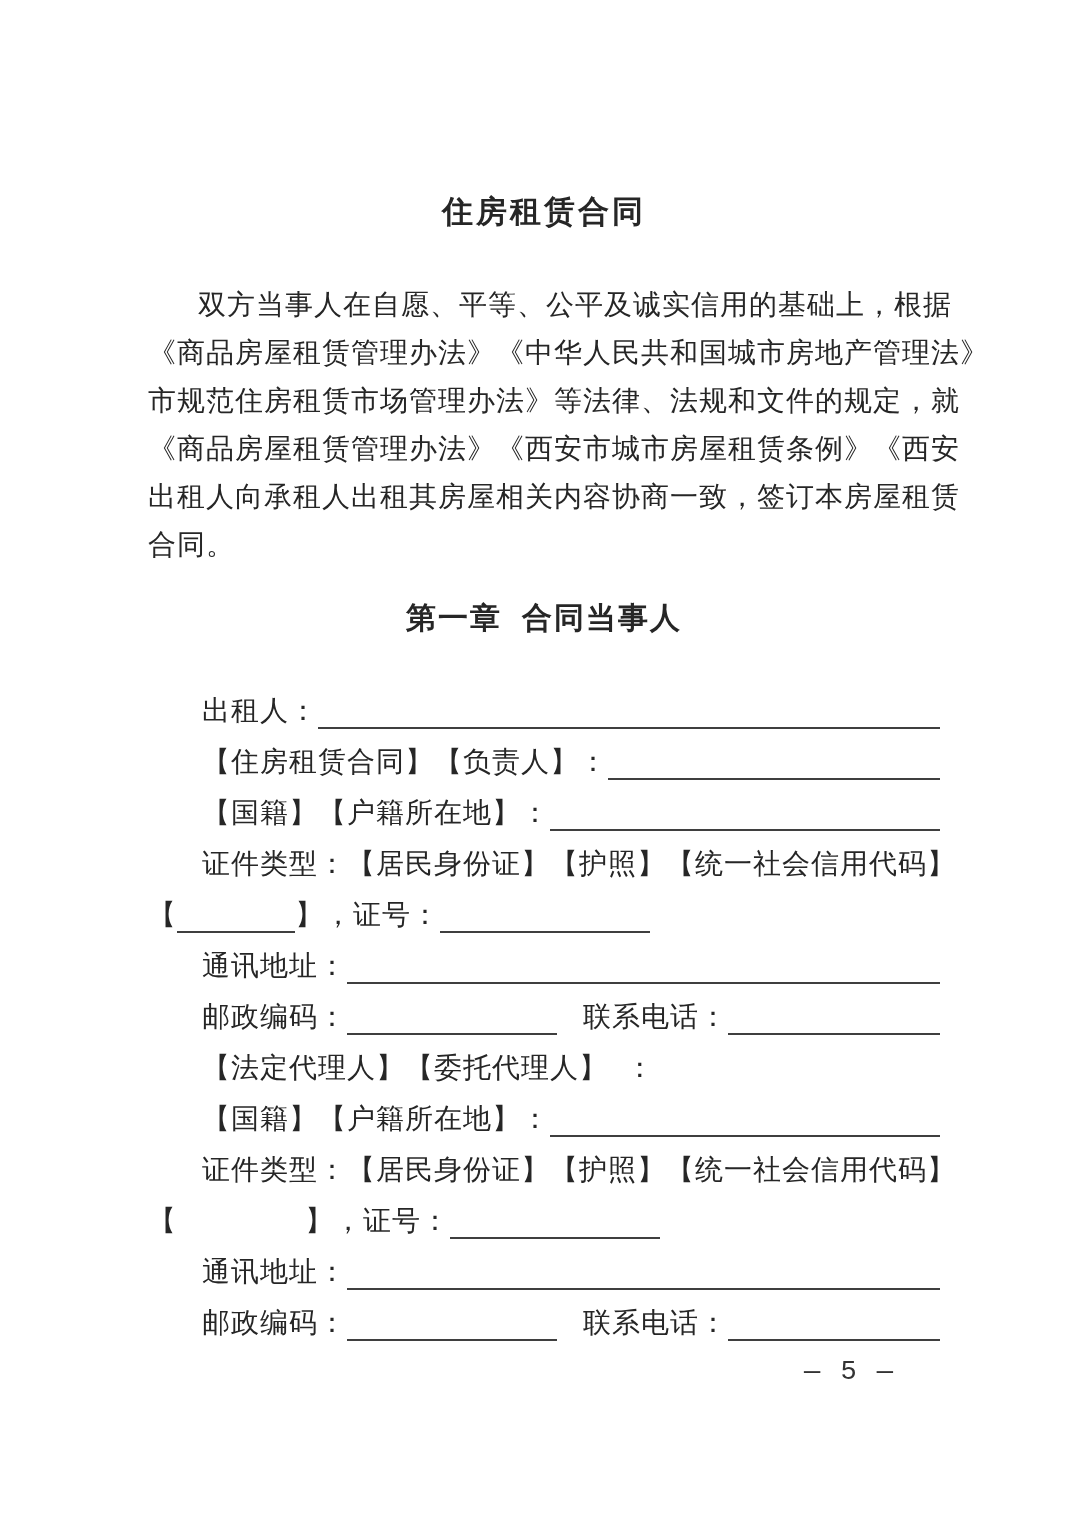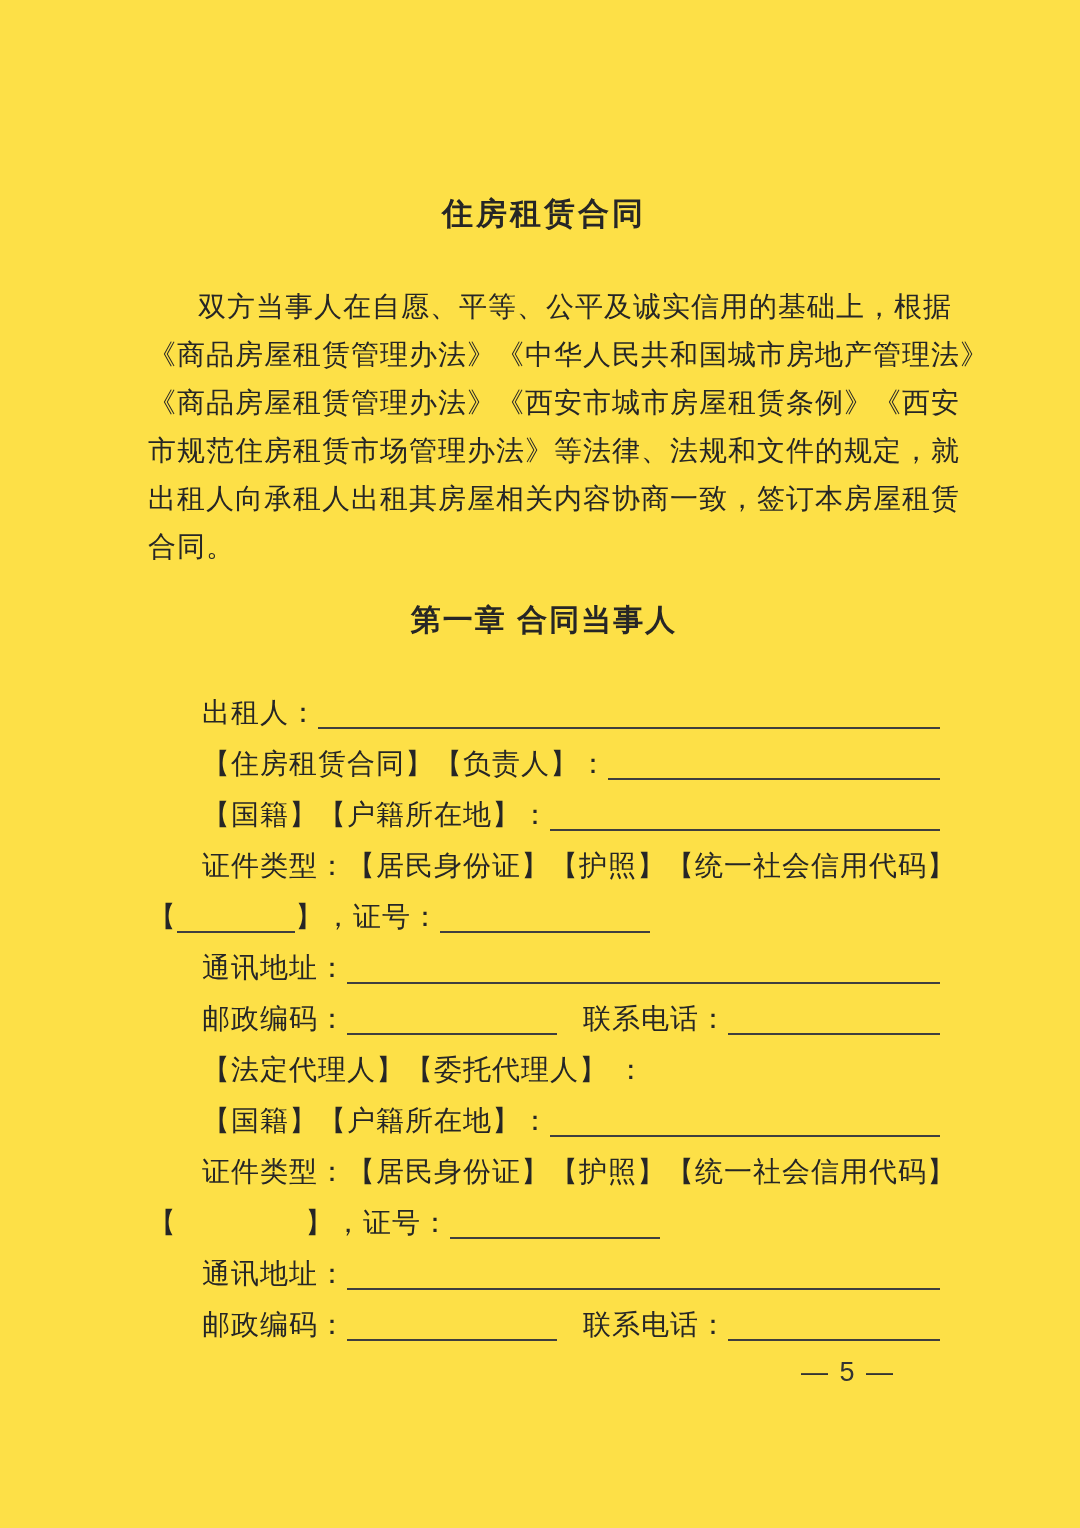--- a/index.html
+++ b/index.html
@@ -1,22 +1,22 @@
 <!DOCTYPE html>
 <html><head>
 <meta charset="utf-8">
 <style>
   * { margin:0; padding:0; box-sizing:border-box; }
   html,body { background:#e8e8e8; }
   .page {
     position:relative;
     width:1080px; height:1528px;
     margin:0 auto;
-    background:#fde047;
-    font-family:Liberation Sans, sans-serif;
+    background:#ffffff;
+    font-family:Liberation Mono, monospace;
     color:#262626;
     overflow:hidden;
   }
   .content { padding:0 140px 0 148px; }
   .doc-title {
     padding-top:195px;
     font-size:31px; line-height:38px;
     font-weight:bold; text-align:center;
     letter-spacing:3px;
   }
@@ -55,22 +55,22 @@
 <body>
 
 <div class="page">
   <div class="content">
 
     <h1 class="doc-title">住房租赁合同</h1>
 
     <div class="intro">
       <div class="line first">双方当事人在自愿、平等、公平及诚实信用的基础上，根据</div>
       <div class="line">《商品房屋租赁管理办法》《中华人民共和国城市房地产管理法》</div>
+      <div class="line">市规范住房租赁市场管理办法》等法律、法规和文件的规定，就</div>
       <div class="line">《商品房屋租赁管理办法》《西安市城市房屋租赁条例》《西安</div>
-      <div class="line">市规范住房租赁市场管理办法》等法律、法规和文件的规定，就</div>
       <div class="line">出租人向承租人出租其房屋相关内容协商一致，签订本房屋租赁</div>
       <div class="line">合同。</div>
     </div>
 
     <h2 class="chapter">第一章  合同当事人</h2>
 
     <div class="form">
 
       <div class="row indent">
         <span class="lbl">出租人：</span>

